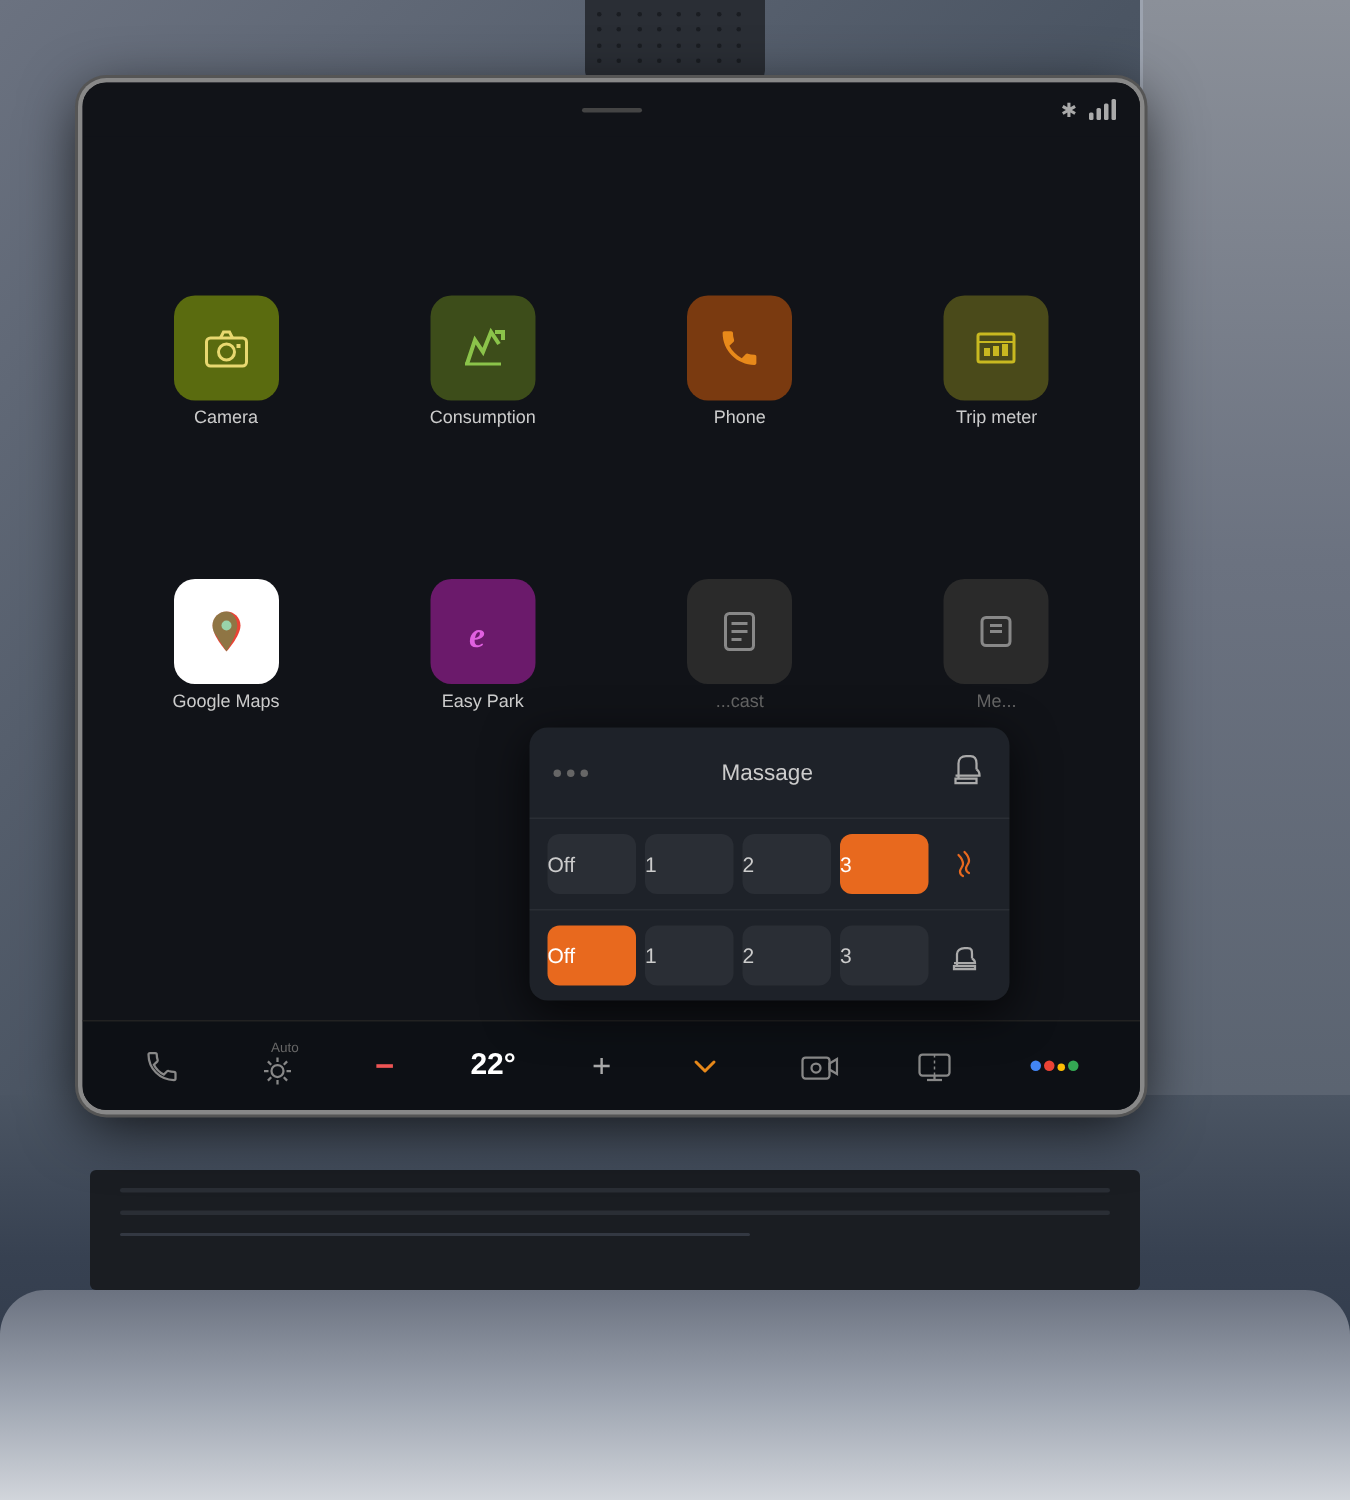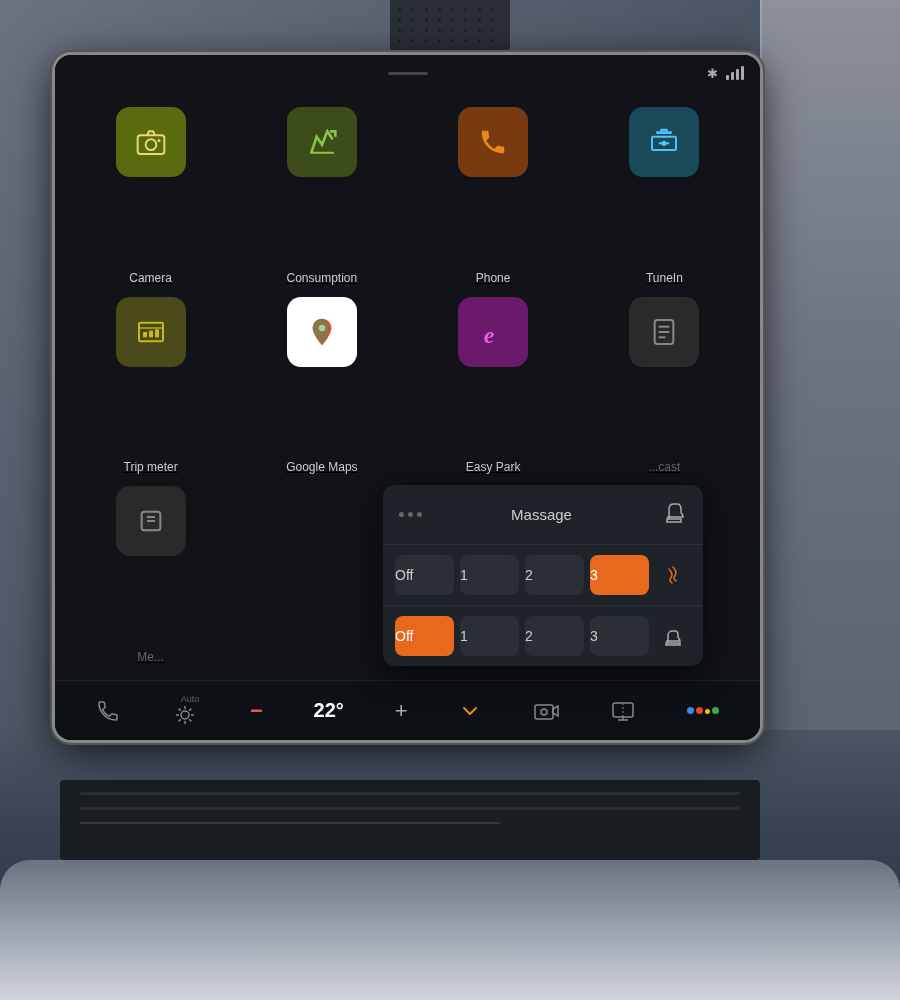--- a/index.html
+++ b/index.html
@@ -172,24 +172,23 @@
       grid-template-rows: repeat(3, 1fr);
       padding: 16px;
       gap: 12px;
       background: #111318;
     }
 
     .app-item {
       display: flex;
       flex-direction: column;
       align-items: center;
-      justify-content: space-between;
+      justify-content: flex-end;
       gap: 4px;
       cursor: pointer;
-      text-decoration: underline;
     }
 
     .app-icon {
       width: 70px;
       height: 70px;
       border-radius: 14px;
       display: flex;
       align-items: center;
       justify-content: center;
       position: relative;
@@ -263,21 +262,21 @@
     .auto-label {
       font-size: 9px;
       color: #666;
       text-align: right;
     }
 
     
     .massage-popup {
       position: absolute;
       top: 430px;
-      left: 328px;
+      left: 298px;
       width: 320px;
       background: #1e2229;
       border-radius: 12px;
       overflow: hidden;
       box-shadow: 0 8px 30px rgba(0,0,0,0.7);
       z-index: 10;
     }
 
     .popup-header {
       display: flex;
@@ -466,32 +465,20 @@
     <div class="app-item">
       <div class="app-icon icon-phone">
         <svg width="30" height="30" viewBox="0 0 24 24" fill="none">
           <path d="M6.6 10.8c1.4 2.8 3.8 5.1 6.6 6.6l2.2-2.2c.3-.3.7-.4 1-.2 1.1.4 2.3.6 3.6.6.6 0 1 .4 1 1V20c0 .6-.4 1-1 1-9.4 0-17-7.6-17-17 0-.6.4-1 1-1h3.5c.6 0 1 .4 1 1 0 1.3.2 2.5.6 3.6.1.3 0 .7-.2 1L6.6 10.8z" fill="#e8891a"></path>
         </svg>
       </div>
       <span class="app-label">Phone</span>
     </div>
 
 
-    <div class="app-item">
-      <div class="app-icon icon-tunein">
-        <svg width="32" height="32" viewBox="0 0 24 24" fill="none">
-          <rect x="3" y="8" width="18" height="10" rx="1" stroke="#4fc3f7" stroke-width="1.5"></rect>
-          <rect x="6" y="4" width="12" height="2" rx="1" fill="#4fc3f7"></rect>
-          <rect x="9" y="2" width="6" height="2" rx="1" fill="#4fc3f7"></rect>
-          <line x1="8" y1="13" x2="16" y2="13" stroke="#4fc3f7" stroke-width="1.5"></line>
-          <circle cx="12" cy="13" r="2" fill="#4fc3f7"></circle>
-        </svg>
-      </div>
-      <span class="app-label">TuneIn</span>
-    </div>
 
     <div class="app-item">
       <div class="app-icon icon-tripmeter">
         <svg width="32" height="32" viewBox="0 0 24 24" fill="none">
           <rect x="3" y="5" width="18" height="14" rx="1" stroke="#c8b820" stroke-width="1.5"></rect>
           <line x1="3" y1="9" x2="21" y2="9" stroke="#c8b820" stroke-width="1"></line>
           <rect x="6" y="12" width="3" height="4" fill="#c8b820"></rect>
           <rect x="10.5" y="11" width="3" height="5" fill="#c8b820"></rect>
           <rect x="15" y="10" width="3" height="6" fill="#c8b820"></rect>
         </svg>

